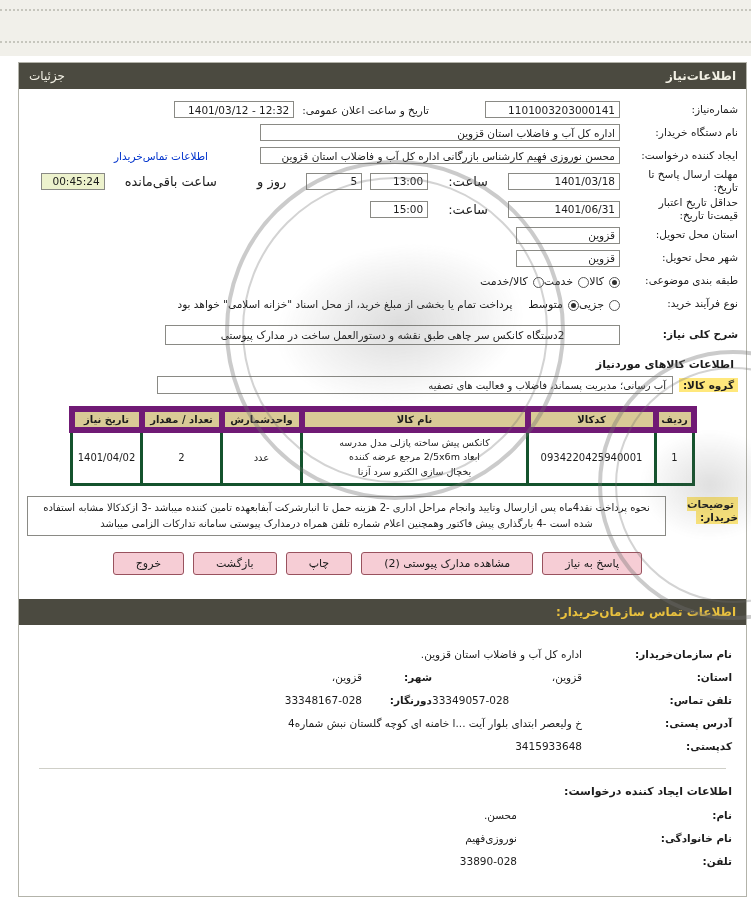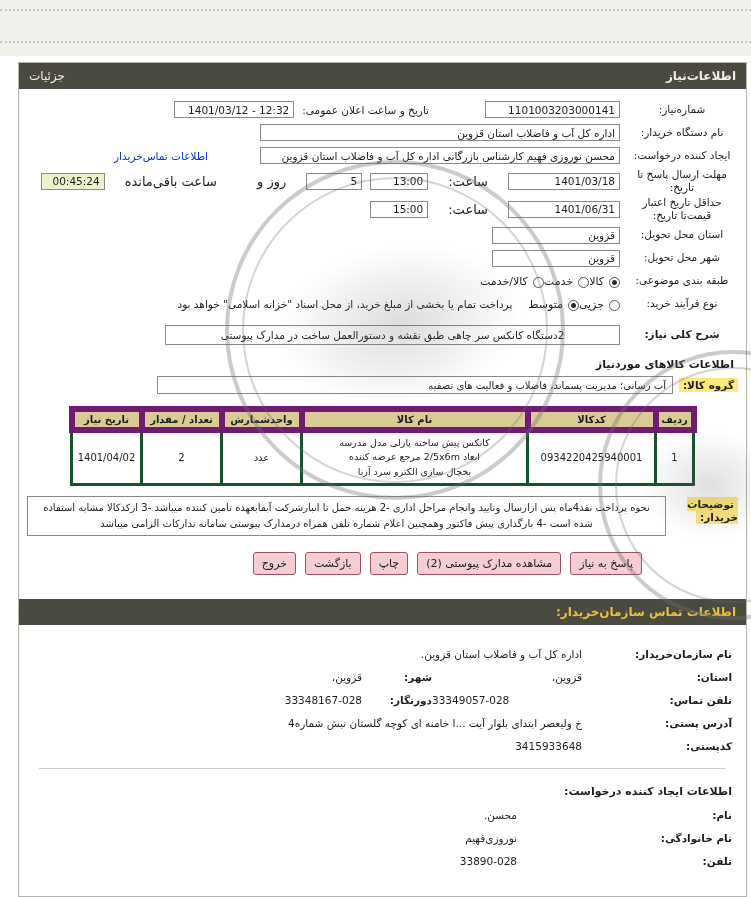--- a/index.html
+++ b/index.html
@@ -13,25 +13,25 @@
 
   
   .panel{position:absolute;top:62px;right:4px;width:729px;min-height:835px;background:#fff;border:1px solid #b3b3aa}
   .bar{height:26px;background:#4b4a40;color:#f2f0e4;display:flex;align-items:center;justify-content:space-between;padding:0 10px;font-size:12px}
   .bar .strong{font-weight:bold}
   .bar2-title{color:#e9c13e;font-weight:bold;font-size:12px}
 
   .content{padding:8px 8px 2px}
 
   .frow{display:flex;align-items:center;min-height:21px;margin:2px 0}
-  .flabel{flex:0 0 118px;text-align:center;padding-left:6px;font-size:10.5px;line-height:1.25}
+  .flabel{flex:0 0 118px;text-align:right;padding-left:6px;font-size:10.5px;line-height:1.25}
   .bold{font-weight:bold}
   .inp{border:1px solid #8a8a85;background:#fff;height:17px;display:flex;align-items:center;padding:0 4px;font-size:10.5px;overflow:hidden;white-space:nowrap}
   .ltr{direction:ltr;unicode-bidi:isolate;justify-content:flex-end}
-  .w135{width:135px}.w120{width:120px}.w112{width:112px}.w58{width:58px}.w56{width:56px}.w64{width:64px}.w132{width:128px}.w360{width:360px}
+  .w135{width:135px}.w120{width:120px}.w112{width:112px}.w58{width:58px}.w56{width:56px}.w64{width:64px}.w132{width:104px}.w360{width:360px}
   .announce-label{flex:0 0 auto;margin-right:56px;margin-left:8px;font-size:10.5px}
   .mini-label{margin:0 20px;font-size:13px}
   .remaining{background:#edf2cd}
   .link{color:#0033cc;margin-right:52px;font-size:10.5px;cursor:pointer;text-decoration:none}
 
   .opt{display:flex;align-items:flex-end;}
   .radio{width:11px;height:11px;border:1px solid #555;border-radius:50%;background:#fff;margin-left:5px;position:relative;flex:0 0 auto;cursor:pointer}
   .radio.sel::after{content:"";position:absolute;inset:2px;background:#2e2e2e;border-radius:50%}
   .note{font-size:10.5px;margin-right:16px}
 
@@ -46,21 +46,21 @@
   .gtable th{background:#d9ca96;border:6px solid #701a75;font-weight:bold;font-size:10px;height:21px;padding:2px;text-align:center}
   .gtable td{border:3px solid #14532d;background:#fff;font-size:10px;text-align:center;vertical-align:middle;padding:3px;height:54px}
   .c-idx{width:38px}.c-code{width:128px}.c-name{width:226px}.c-unit{width:80px}.c-qty{width:80px}.c-date{width:70px}
   .nameline{font-size:9.5px;line-height:1.55}
 
   .notesrow{display:flex;margin-top:10px;align-items:flex-start}
   .noteslabel{flex:0 0 66px;margin-top:2px}
   .notesbox{border:1px solid #8a8a85;flex:1;margin-right:6px;padding:3px 8px;font-size:10px;line-height:1.6;text-align:center;min-height:38px}
 
   .btnrow{display:flex;gap:9px;margin-top:16px;padding-right:96px;align-items:center}
-  .btn{background:#f6cdd5;border:1px solid #99525e;border-radius:3px;padding:4px 8px;font-size:11px;color:#1c1c1c;font-family:inherit;cursor:pointer;white-space:nowrap}
+  .btn{background:#f6cdd5;border:1px solid #99525e;border-radius:3px;padding:4px 22px;font-size:11px;color:#1c1c1c;font-family:inherit;cursor:pointer;white-space:nowrap}
 
   .bar2{margin-top:22px}
   .contact{padding:12px 14px 4px;font-size:10.5px}
   .crow{display:flex;margin:11px 0;align-items:baseline}
   .clab{font-weight:bold;flex:0 0 150px}
   .clab2{font-weight:bold;flex:0 0 70px}
   .cval1{flex:0 0 150px}
   .clab-wide{font-weight:bold;flex:0 0 215px}
   .divider{border-top:1px solid #cfcfc8;margin:16px 6px}
   .sec-title{font-weight:bold;font-size:11px;margin:4px 0 2px}

